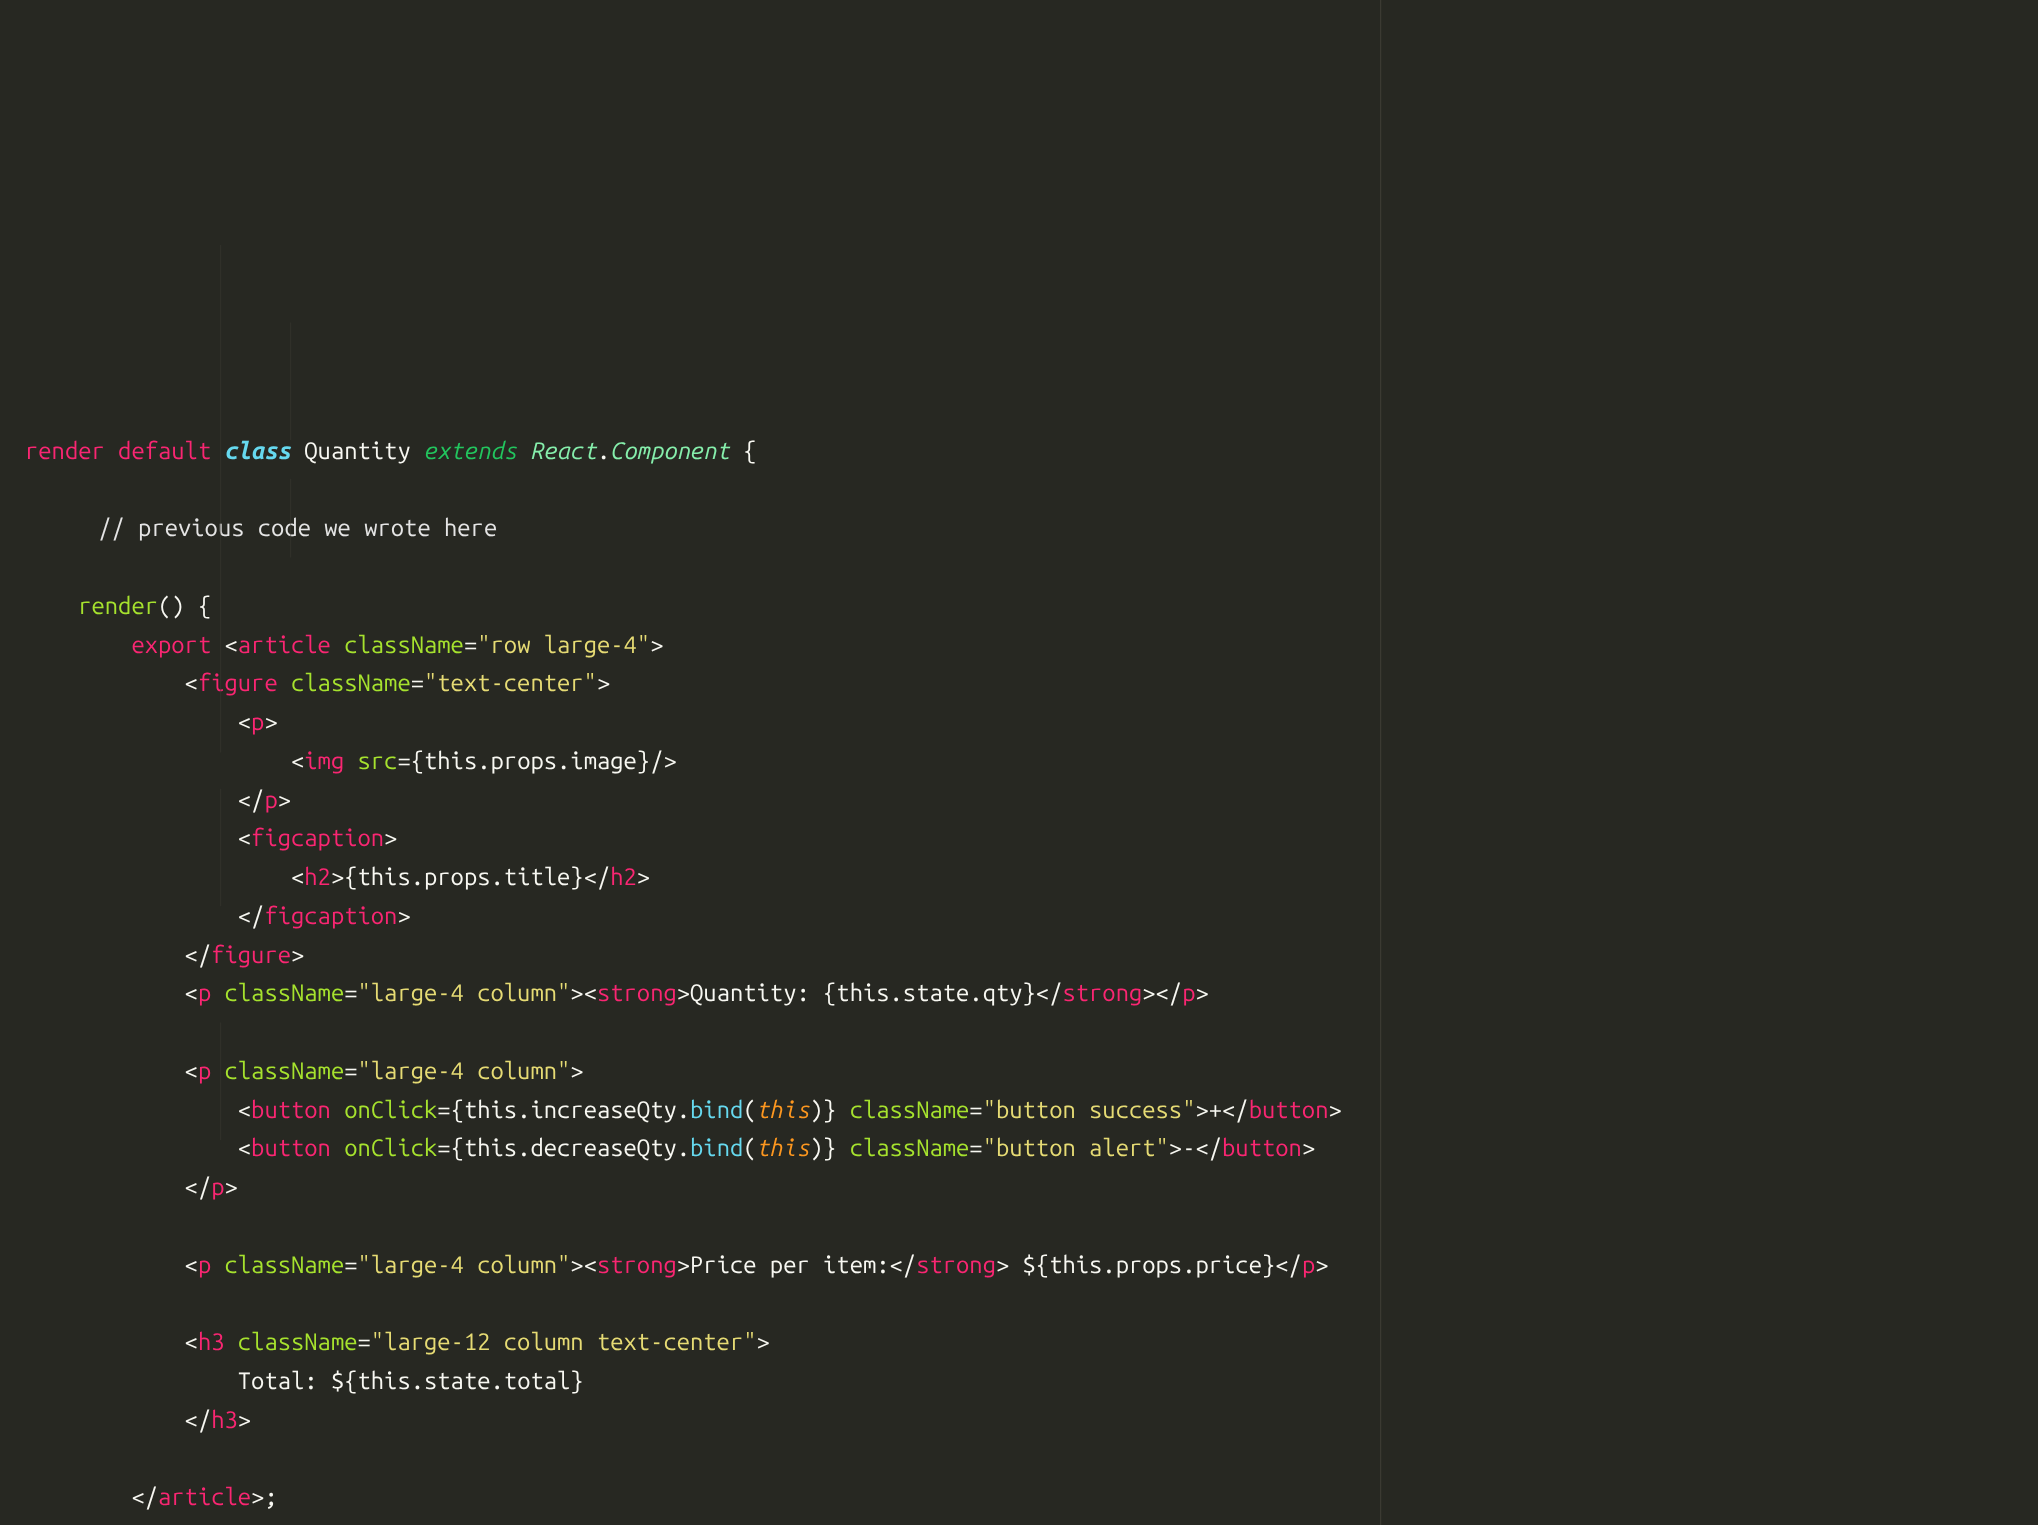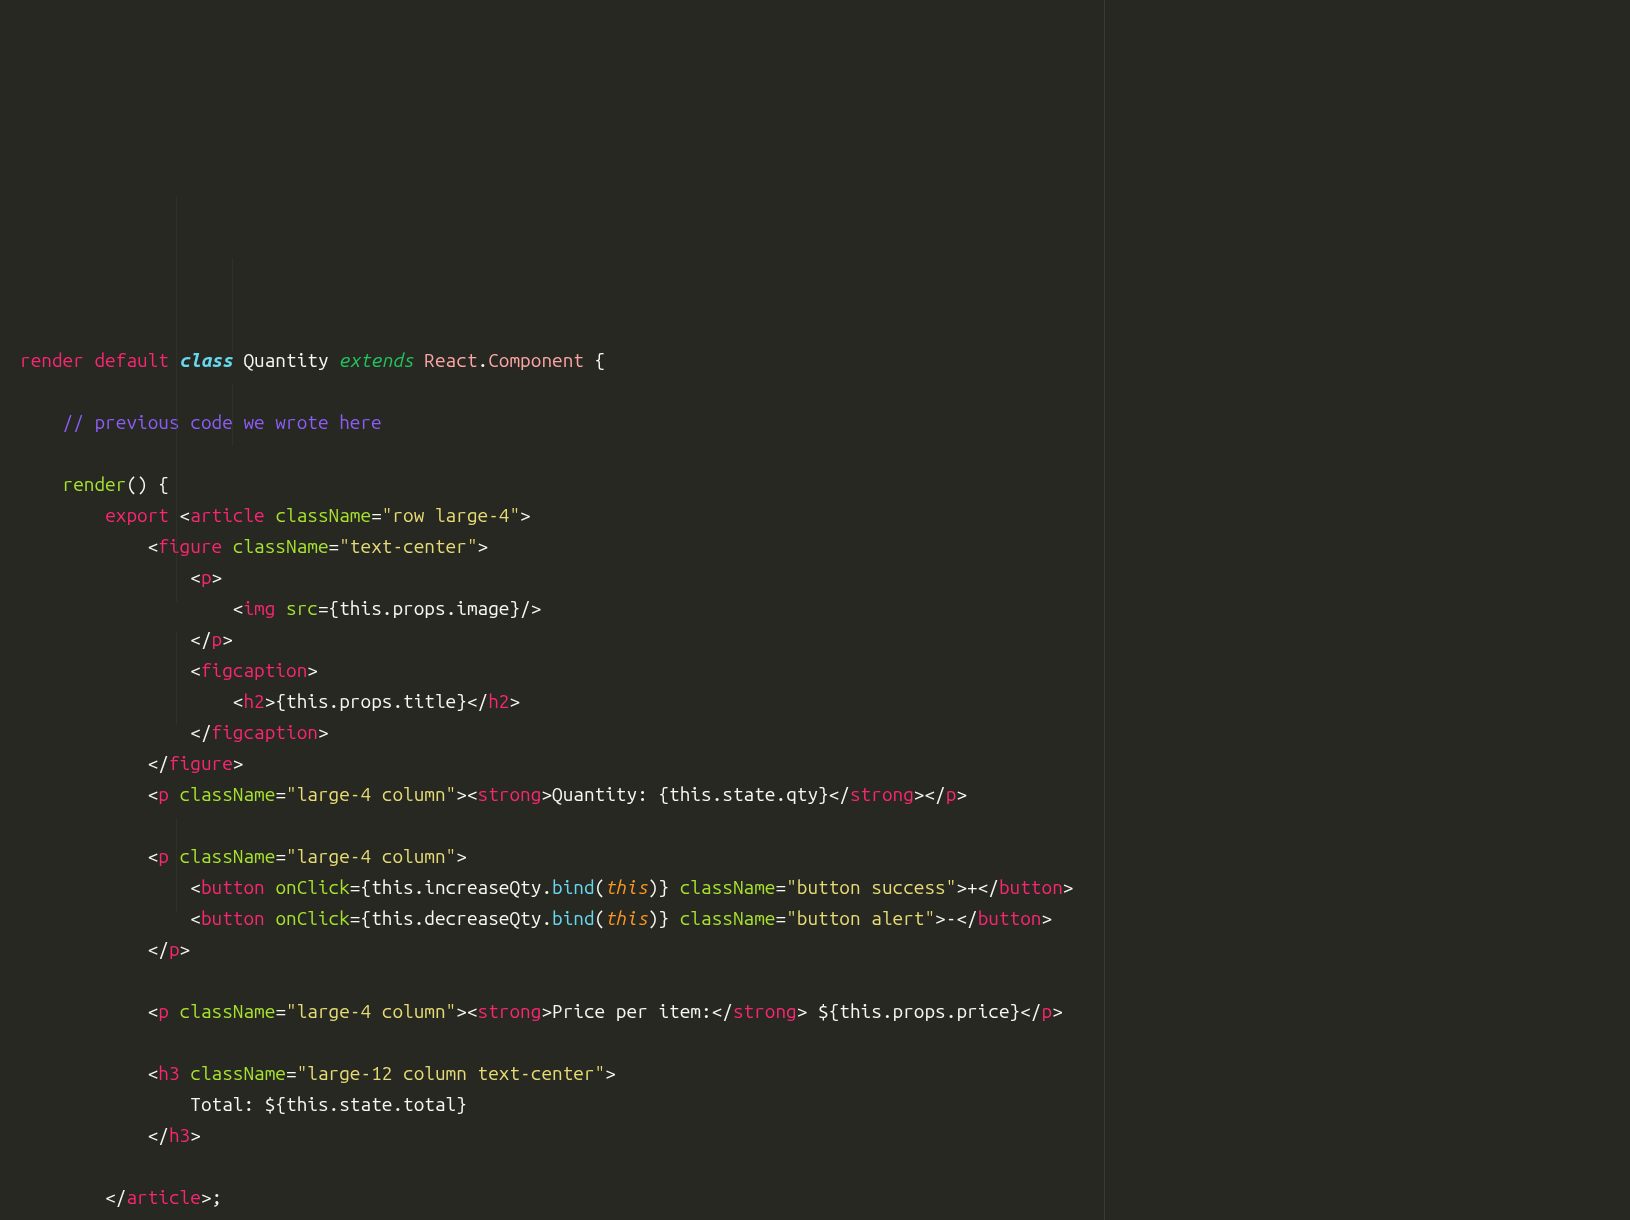--- a/index.html
+++ b/index.html
@@ -16,24 +16,24 @@
     white-space: pre;
   }
   .code {
     padding: 4px 0 0 20px;
   }
   .k-pink    { color: #f92672; font-style: normal; }
   .k-pink-i  { color: #22c55e; font-style: italic; }
   .k-cyan-i  { color: #66d9ef; font-style: italic; font-weight: bold; }
   .k-cyan    { color: #66d9ef; }
   .k-green   { color: #a6e22e; }
-  .k-green-i { color: #fca5a5; }
+  .k-green-i { color: #86efac; font-style: italic; }
   .k-yellow  { color: #e6db74; }
   .k-white   { color: #f8f8f2; }
-  .k-grey    { color: #8b5cf6; }
+  .k-grey    { color: #e5e5e5; margin-left: 16px; }
   .k-orange  { color: #fd971f; font-style: italic; }
   .ruler {
     position: absolute;
     top: 0;
     left: 1104px;
     width: 1px;
     height: 1220px;
     background: #3b3a32;
   }
   .guide {

